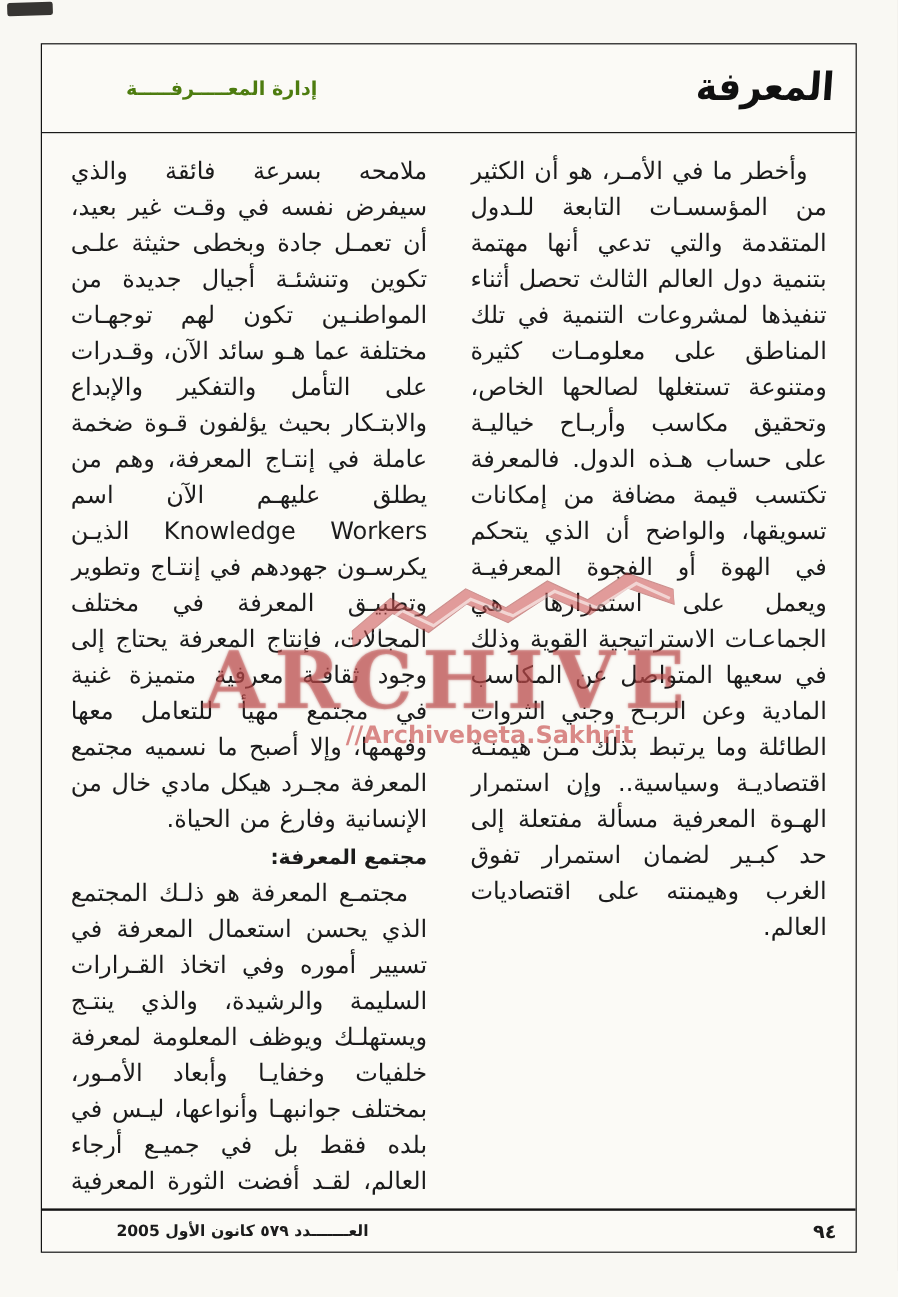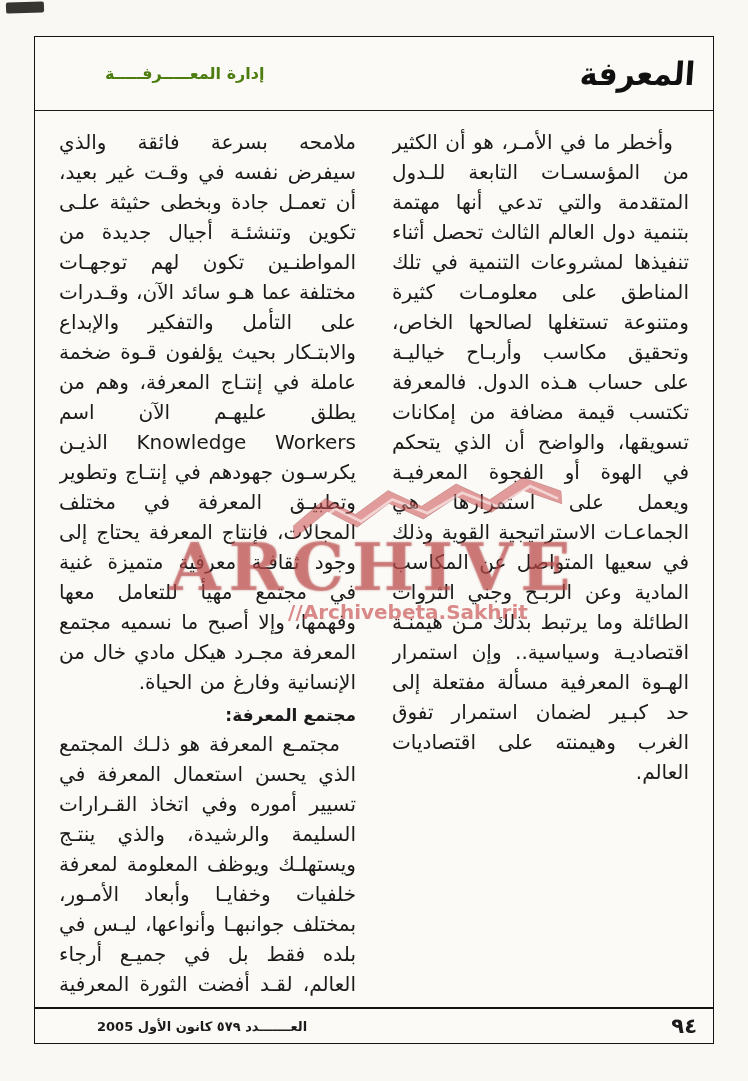--- a/index.html
+++ b/index.html
@@ -73,21 +73,21 @@
     font-weight:bold;
   }
   footer.page-footer{
     direction:rtl;
     flex:0 0 36px;
     border-top:2px solid #141414;
     display:flex;align-items:center;justify-content:space-between;
     padding:0 16px 0 62px;
     box-sizing:border-box;
   }
-  .page-number{font-size:21px;font-weight:bold;}
+  .page-number{font-size:16px;font-weight:bold;}
   .issue-text{font-size:13px;font-weight:bold;letter-spacing:0;}
   
   .watermark{
     position:absolute;left:0;top:12px;width:748px;height:864px;
     pointer-events:none;
   }
   .wm-swoosh{
     position:absolute;left:292px;top:466px;width:270px;height:56px;
     transform:rotate(-4deg);
     opacity:.55;

